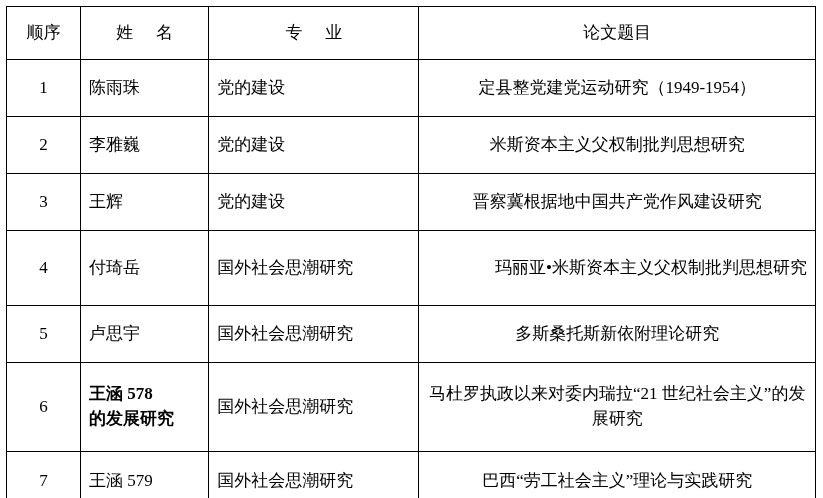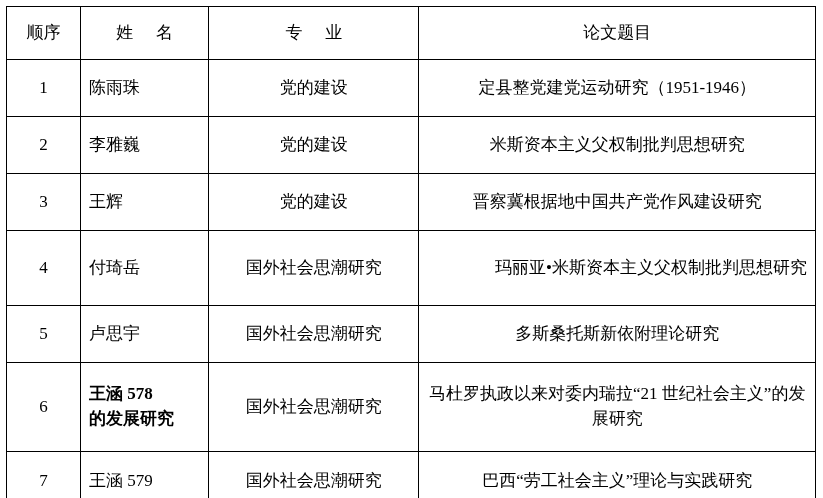--- a/index.html
+++ b/index.html
@@ -42,21 +42,21 @@
   th {
     font-weight: normal;
     text-align: center;
     height: 40px;
     border-radius: 22px;
   }
   th .sp2 { letter-spacing: 0.55em; padding-left: 0.55em; }
 
   td.idx   { text-align: center; }
   td.name  { text-align: left; }
-  td.major { text-align: center; }
+  td.major { }
   td.title { text-align: center; }
   td.title.left { text-align: right; }
 
   tr.r1 td { height: 44px; }
   tr.r2 td { height: 44px; }
   tr.r3 td { height: 44px; }
   tr.r4 td { height: 62px; }
   tr.r5 td { height: 44px; }
   tr.r6 td { height: 76px; }
   tr.r7 td { height: 46px; }
@@ -81,21 +81,21 @@
         <th><span class="sp2">姓  名</span></th>
         <th><span class="sp2">专  业</span></th>
         <th>论文题目</th>
       </tr>
     </thead>
     <tbody>
       <tr class="r1">
         <td class="idx">1</td>
         <td class="name">陈雨珠</td>
         <td class="major">党的建设</td>
-        <td class="title">定县整党建党运动研究（1951-1946）</td>
+        <td class="title">定县整党建党运动研究（1949-1954）</td>
       </tr>
       <tr class="r2">
         <td class="idx">2</td>
         <td class="name">李雅巍</td>
         <td class="major">党的建设</td>
         <td class="title">米斯资本主义父权制批判思想研究</td>
       </tr>
       <tr class="r3">
         <td class="idx">3</td>
         <td class="name">王辉</td>

